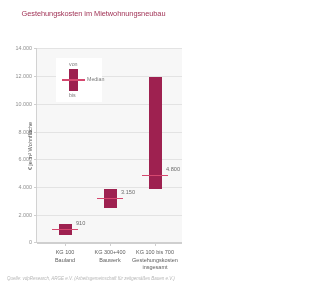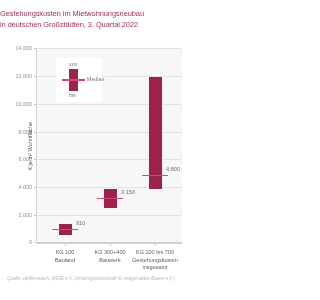--- a/index.html
+++ b/index.html
@@ -12,21 +12,21 @@
   }
   #chart-card{
     position:relative;
     width:187px;height:300px;
     box-sizing:border-box;
     background:#ffffff;
   }
   #chart-title{
     position:absolute;
     left:0;top:9px;width:187px;
-    text-align:left;
+    text-align:center;
     font-size:7.4px;
     line-height:10.5px;
     color:#a03255;
     letter-spacing:-0.05px;
     font-weight:400;
   }
   #chart-title .t-line{display:block;}
 
   
   #plot-area{
@@ -149,21 +149,20 @@
     font-style:italic;
   }
 </style>
 </head>
 <body>
 
 <div id="chart-card">
 
   <div id="chart-title">
     <span class="t-line">Gestehungskosten im Mietwohnungsneubau</span>
-    <span class="t-line">in deutschen Großstädten, 3. Quartal 2022</span>
   </div>
 
   <div id="plot-area">
     <div id="plot-bg"></div>
     <div id="y-axis-line"></div>
 
     <div class="gridline" style="top:0px;"></div>
     <div class="gridline" style="top:27.86px;"></div>
     <div class="gridline" style="top:55.71px;"></div>
     <div class="gridline" style="top:83.57px;"></div>

